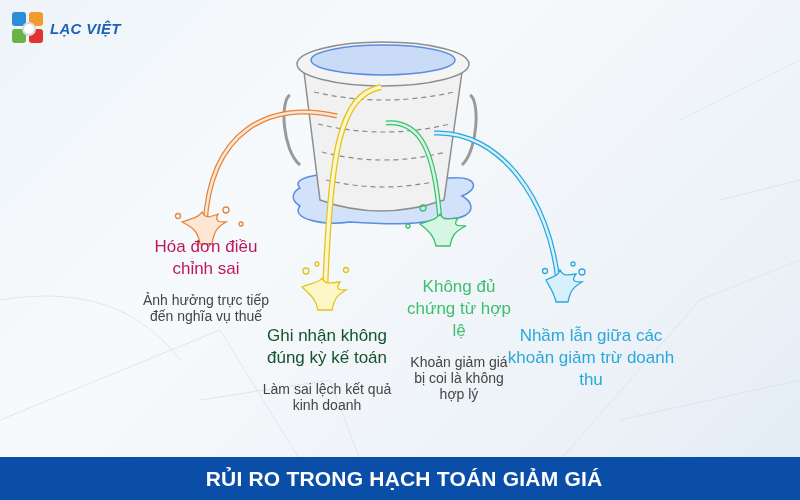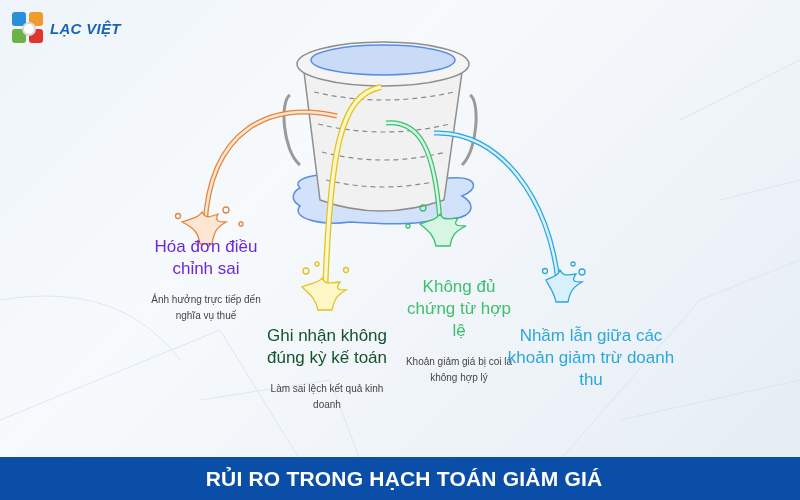--- a/index.html
+++ b/index.html
@@ -14,23 +14,23 @@
     .logo-mark .sq { position: absolute; width: 14px; height: 14px; border-radius: 3px; }
     .sq.tl { left: 0; top: 0; background: #2a8fd8; }
     .sq.tr { left: 17px; top: 0; background: #f39a2c; }
     .sq.bl { left: 0; top: 17px; background: #6ab344; }
     .sq.br { left: 17px; top: 17px; background: #e0352e; }
     .logo-mark .dot { position: absolute; left: 10px; top: 10px; width: 10px; height: 10px; border-radius: 50%; background: #fff; border: 2px solid #d9d9d9; }
     .logo-text { margin-left: 6px; font-weight: bold; font-style: italic; font-size: 15px; color: #1c63b8; letter-spacing: 0.3px; }
     .illustration { position: absolute; left: 0; top: 0; width: 800px; height: 460px; }
     .item { position: absolute; text-align: center; }
     .item .title { font-size: 17px; line-height: 22px; }
-    .item .desc { font-size: 10px; line-height: 16px; color: #444; margin-top: 12px; }
+    .item .desc { font-size: 14px; line-height: 16px; color: #444; margin-top: 12px; }
     .item-1 { left: 140px; top: 236px; width: 132px; }
-    .item-1 .title { color: #6d28d9; }
+    .item-1 .title { color: #be185d; }
     .item-2 { left: 262px; top: 325px; width: 130px; }
     .item-2 .title { color: #14532d; }
     .item-3 { left: 403px; top: 263px; width: 112px; margin-top: 13px; }
     .item-3 .title { color: #3cbf6e; }
     .item-4 { left: 506px; top: 325px; width: 170px; }
     .item-4 .title { color: #2aa8dc; }
     .footer {
       position: absolute; left: 0; top: 457px; width: 800px; height: 43px;
       background: #0a4ea8; display: flex; align-items: center; justify-content: center;
     }

